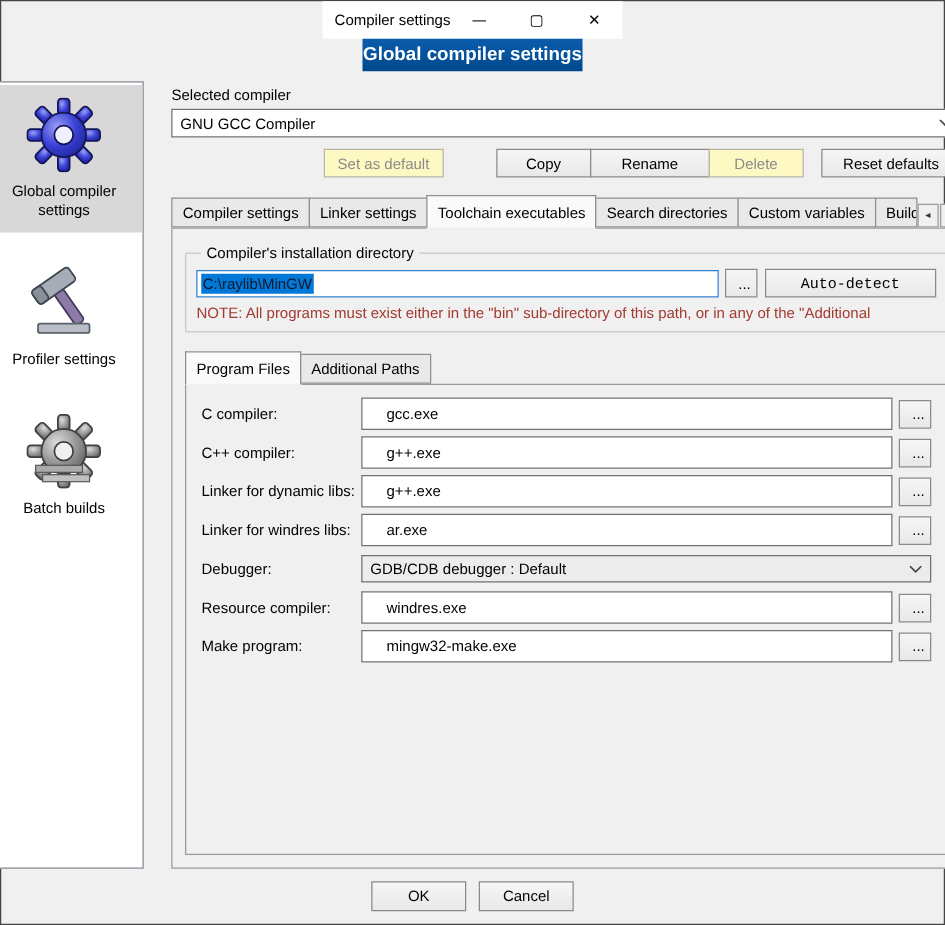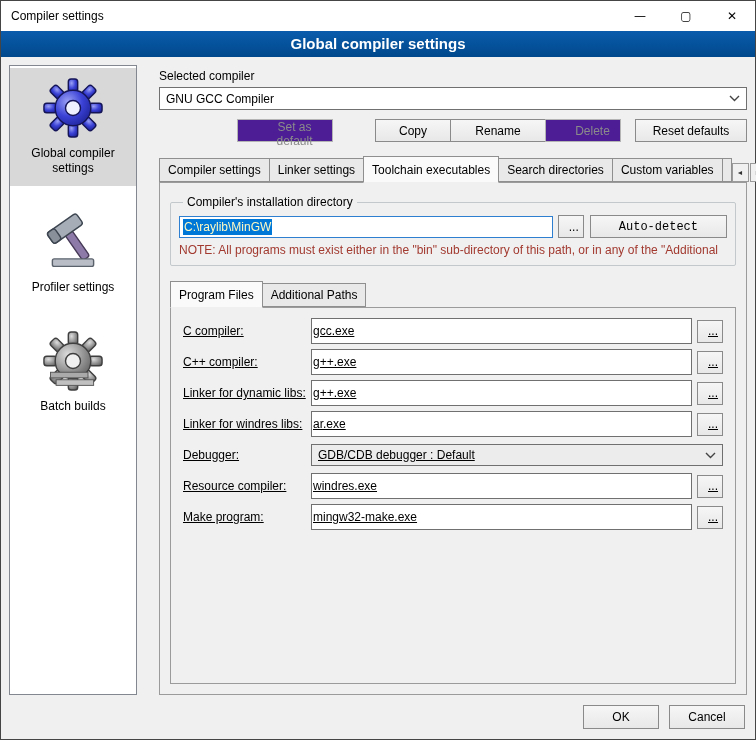--- a/index.html
+++ b/index.html
@@ -7,21 +7,21 @@
   body {
     font-family: "Liberation Sans", "DejaVu Sans", sans-serif;
     font-size: 12px;
     color: #000;
     background: #f0f0f0;
   }
   .window {
     width: 756px; height: 740px;
     border: 1px solid #454545;
     background: #f0f0f0;
-    display: flex; flex-direction: column;
+    display: flex; flex-direction: column; align-items: center;
   }
   
   .titlebar {
     height: 30px; background: #ffffff;
     display: flex; align-items: center; flex: none;
   }
   .titlebar .title { padding-left: 10px; font-size: 12px; }
   .win-controls { margin-left: auto; display: flex; height: 100%; }
   .win-btn {
     width: 46px; height: 100%; border: none; background: transparent;
@@ -58,21 +58,21 @@
     display: flex; align-items: center; padding: 0 6px; cursor: default;
   }
   .combo .combo-text { flex: 1; overflow: hidden; white-space: nowrap; }
   .combo .chev { flex: none; margin-left: 6px; display: flex; align-items: center; }
   
   .btn {
     height: 23px; border: 1px solid #8a8a8a; background: linear-gradient(#f6f6f6,#e8e8e8);
     font-size: 12px; font-family: inherit; padding: 0 10px; cursor: default;
   }
   .btn:disabled, .btn.disabled {
-    color: #8b8b8b; border-color: #b4b4b4; background: #4c1d95; padding-left: 29px;
+    color: #8b8b8b; border-color: #b4b4b4; background: #fef9c3;
   }
   .btn-row { display: flex; margin-top: 9px; align-items: center; }
   .btn-setdef { margin-left: auto; width: 96px; }
   .btn-copy   { margin-left: 42px; width: 76px; }
   .btn-rename { margin-left: -1px; width: 96px; }
   .btn-delete { margin-left: -1px; width: 76px; }
   .btn-reset  { margin-left: 14px; width: 112px; }
   
   .tabstrip { display: flex; align-items: flex-end; margin-top: 14px; position: relative; z-index: 2; }
   .tab {
@@ -98,38 +98,38 @@
   .groupbox {
     border: 1px solid #c3c8cc; border-radius: 2px;
     padding: 6px 8px 8px; margin-top: 2px;
   }
   .groupbox legend { padding: 0 4px; margin-left: 4px; font-size: 12px; }
   .dir-row { display: flex; align-items: center; }
   .dir-input {
     flex: 1; height: 22px; border: 1px solid #2f7fd0; background: #fff;
     display: flex; align-items: center; padding: 0 3px; overflow: hidden; white-space: nowrap;
   }
-  .dir-input .sel { background: #0078d7; color: #fef9c3; padding: 1px 1px; }
+  .dir-input .sel { background: #0078d7; color: #0f172a; padding: 1px 1px; }
   .mini-btn { width: 26px; margin-left: 5px; flex: none; }
   .autodetect-btn { margin-left: 6px; padding: 0 28px; flex: none; font-family: Liberation Mono, monospace; }
   .note {
     color: #a23a30; margin-top: 5px; white-space: nowrap; overflow: hidden;
   }
   
   .inner-tabstrip { margin-top: 15px; }
   .inner-page {
     border: 1px solid #9b9b9b; background: #f0f0f0;
     flex: 1; padding: 12px 12px; min-height: 0;
   }
   
-  .f-row { display: flex; align-items: center; margin-bottom: 9px; height: 22px; text-decoration: underline; }
+  .f-row { display: flex; align-items: center; margin-bottom: 9px; height: 22px; }
   .f-label { width: 128px; flex: none; }
   .f-input {
     flex: 1; height: 26px; border: 1px solid #707070; background: #fff;
-    display: flex; align-items: center; padding: 0 1px; overflow: hidden; white-space: nowrap;
+    display: flex; align-items: center; padding: 0 19px; overflow: hidden; white-space: nowrap;
   }
   .f-select {
     flex: 1; height: 22px; border: 1px solid #707070; background: #ececec;
     display: flex; align-items: center; padding: 0 6px; cursor: default;
   }
   .f-select .combo-text { flex: 1; }
   
   .footer { flex: none; display: flex; justify-content: flex-end; gap: 10px; padding: 2px 10px 10px; }
   .footer .btn { width: 76px; height: 24px; }
 </style>

